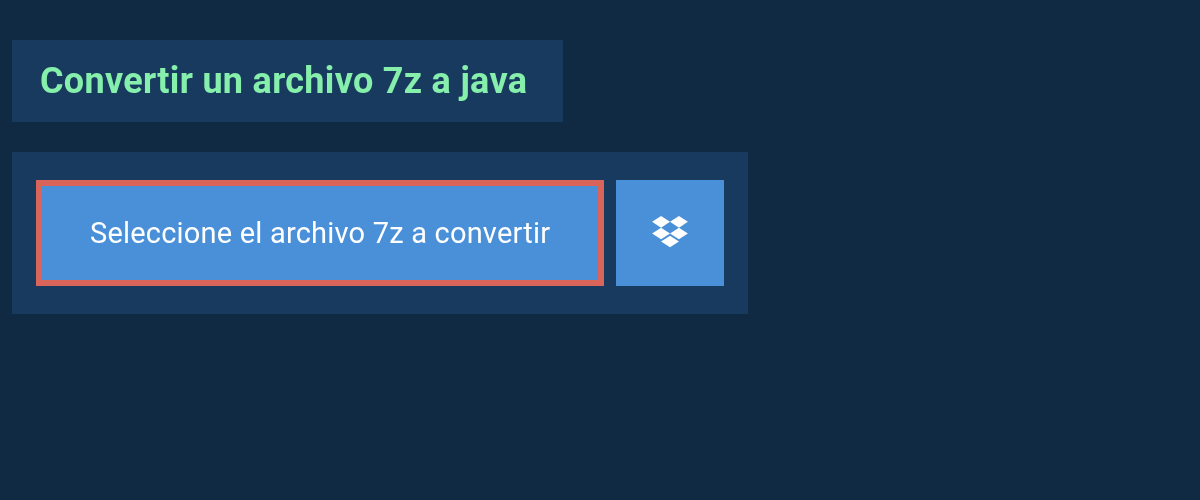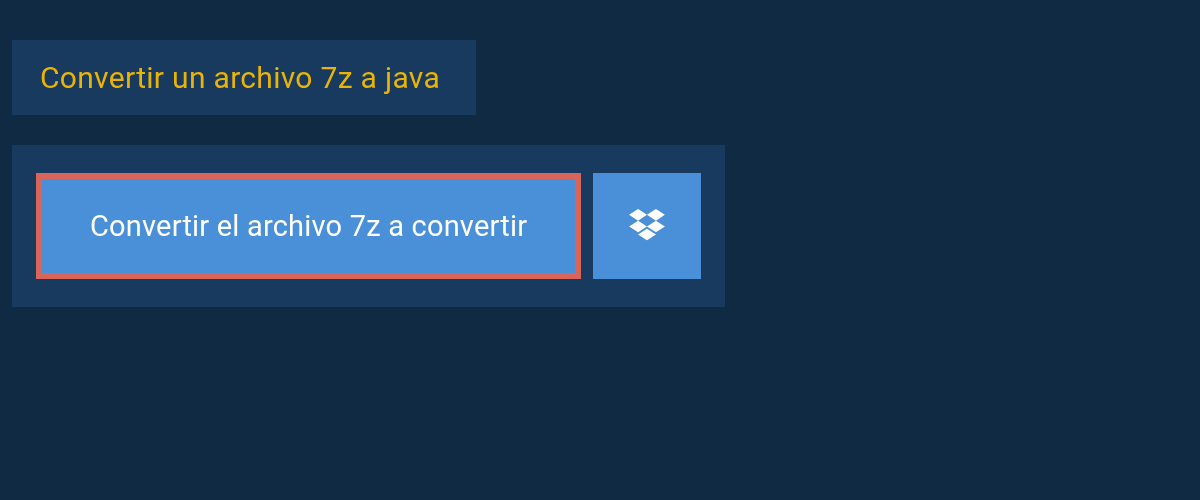--- a/index.html
+++ b/index.html
@@ -18,23 +18,23 @@
       padding: 0;
     }
     .header-tab {
       background: #173a5e;
       display: inline-block;
       padding: 20px 36px 20px 28px;
       margin-left: 12px;
       margin-top: 40px;
     }
     .header-tab h1 {
-      color: #eab308;
-      font-weight: 400;
-      font-size: 30px;
+      color: #86efac;
+      font-weight: 700;
+      font-size: 36px;
       letter-spacing: 0.3px;
     }
     .upload-panel {
       background: #173a5e;
       margin: 30px 12px 0 12px;
       padding: 28px 24px;
       display: inline-flex;
       align-items: stretch;
       gap: 0;
     }
@@ -74,21 +74,21 @@
 </head>
 <body>
 
 <div class="container">
   <div class="header-tab">
     <h1>Convertir un archivo 7z a java</h1>
   </div>
   
   <div class="upload-panel">
     <div class="select-file-btn">
-      <span>Convertir el archivo 7z a convertir</span>
+      <span>Seleccione el archivo 7z a convertir</span>
     </div>
     <div class="dropbox-btn">
       <div class="dropbox-icon">
         <svg viewBox="0 0 40 38" xmlns="http://www.w3.org/2000/svg">
           <polygon points="10,0 20,6.5 10,13 0,6.5"></polygon>
           <polygon points="30,0 40,6.5 30,13 20,6.5"></polygon>
           <polygon points="10,13 20,19.5 10,26 0,19.5"></polygon>
           <polygon points="30,13 40,19.5 30,26 20,19.5"></polygon>
           <polygon points="20,22 30,28.5 20,35 10,28.5"></polygon>
         </svg>

